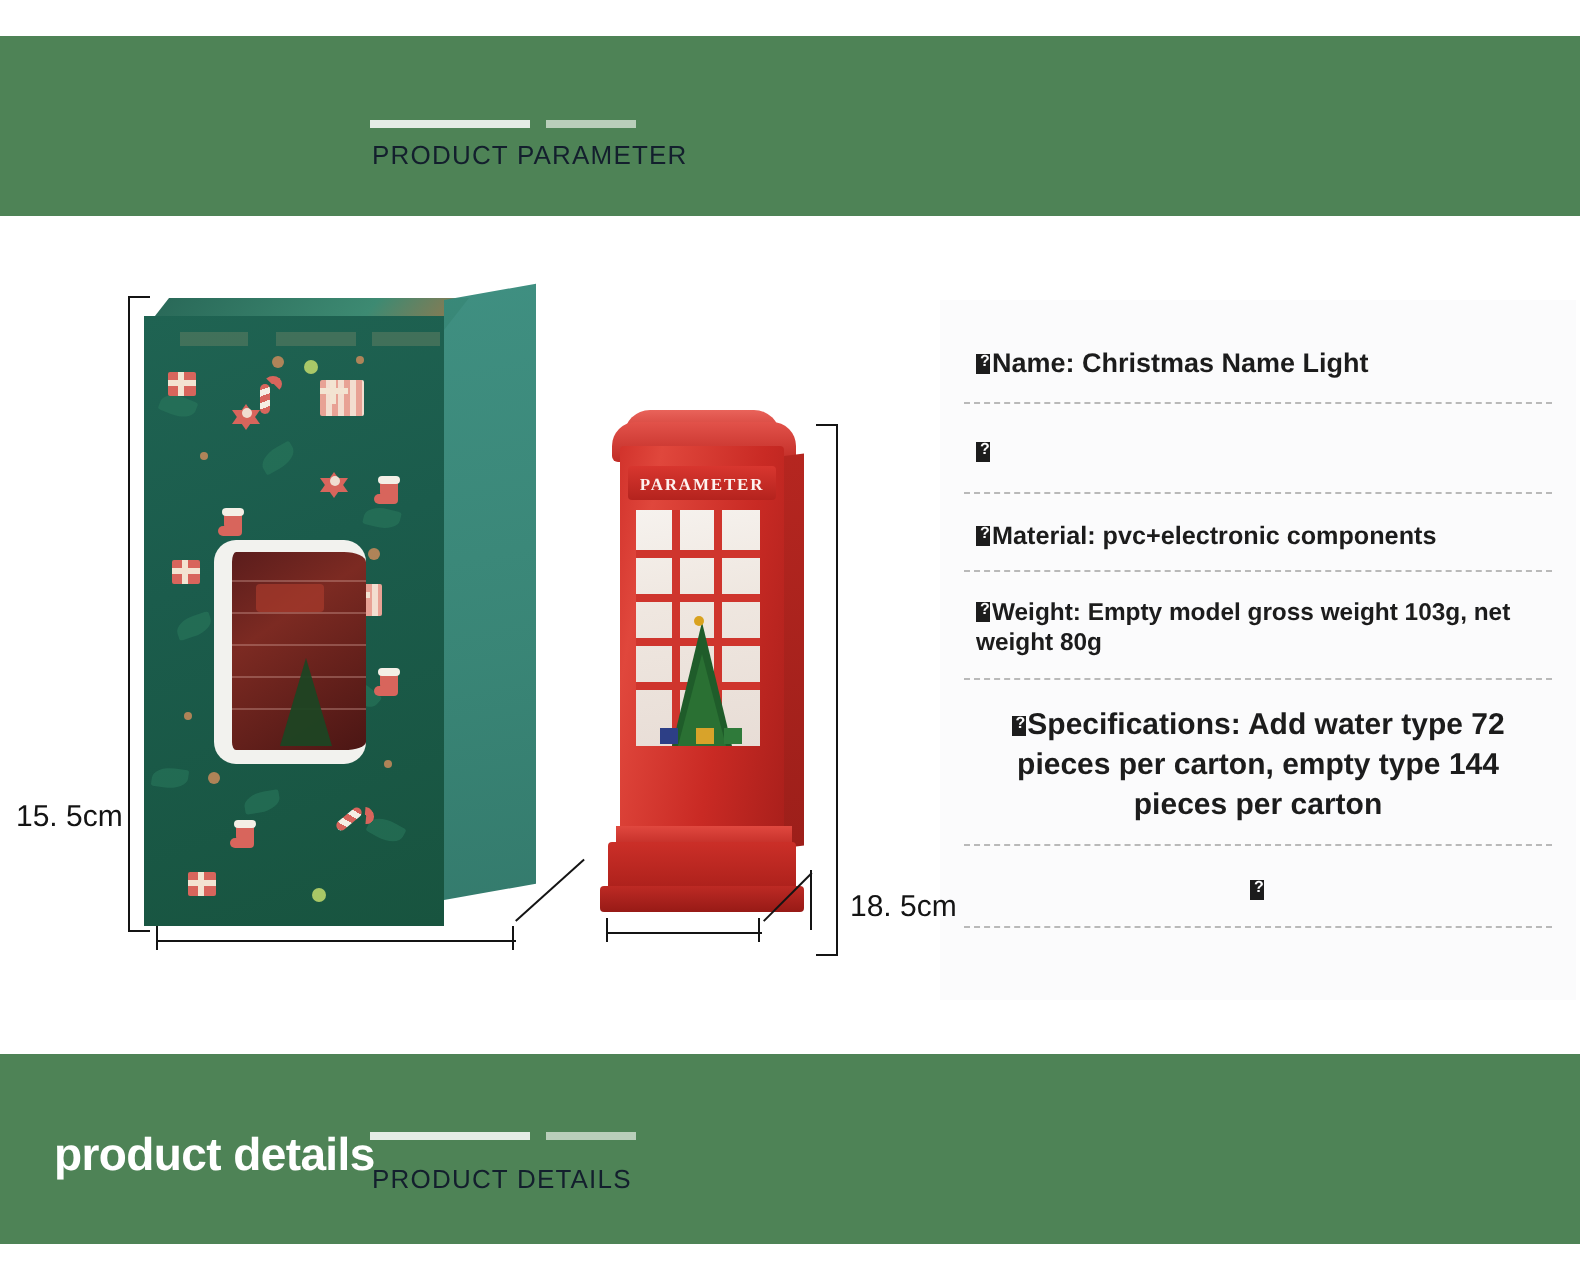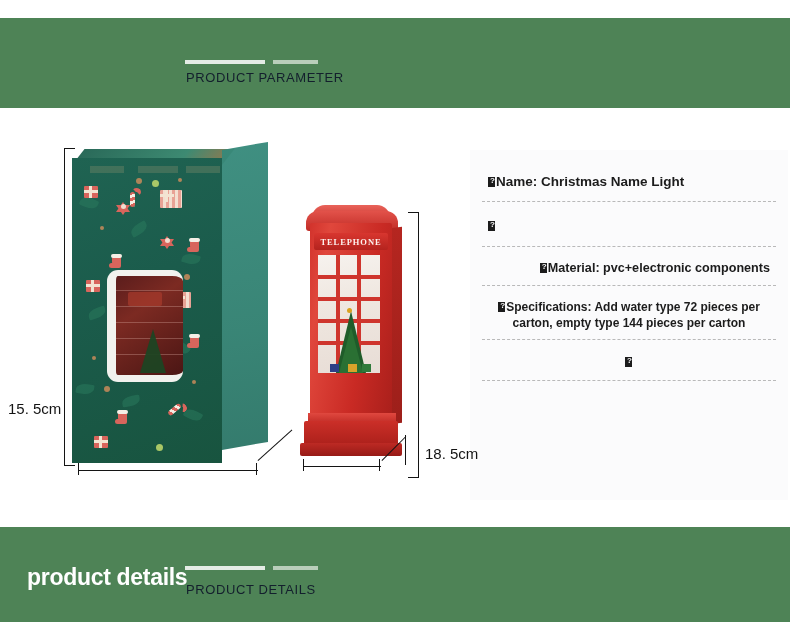--- a/index.html
+++ b/index.html
@@ -71,24 +71,24 @@
     color:#1c1c1c;
     font-weight:bold;
     line-height:1.28;
     word-wrap:break-word;
   }
   .spec-row.s0 .spec-text { font-size:13.5px; }
   .spec-row.s1 .spec-text { font-size:13.5px; }
   .spec-row.s2 .spec-text { font-size:12.6px; }
   .spec-row.s3 .spec-text { font-size:12.2px; }
   .spec-row.s4 .spec-text { font-size:12.2px; }
-  .spec-row.s5 .spec-text { font-size:12px; text-align:center; line-height:1.35; }
+  .spec-row.s5 .spec-text { font-size:15px; text-align:center; line-height:1.35; }
   .spec-row.s6 .spec-text { font-size:10.6px; text-align:center; }
   .spec-row.s0, .spec-row.s1 { padding-top:9px; padding-bottom:11px; }
-  .spec-row.s2, .spec-row.s3, .spec-row.s4 { padding-top:7px; padding-bottom:9px;text-align:right; }
+  .spec-row.s2, .spec-row.s3, .spec-row.s4 { padding-top:7px; padding-bottom:9px; }
   .spec-row.s5 { padding-top:7px; padding-bottom:8px; }
   .spec-row.s6 { padding-top:10px; padding-bottom:10px; }
 
   .tofu {
     display:inline-block;
     width:7px; height:10px;
     border:1px solid #1c1c1c;
     background:#1c1c1c;
     position:relative;
     top:1px;
@@ -422,21 +422,21 @@
     <div class="cal-tick" style="left:256px; top:355px; width:1.4px; height:12px;"></div>
 
     <div class="cal-diag" style="left:258px; top:352px; width:46px; transform:rotate(-42deg);"></div>
 
     <div id="booth">
       <div class="booth-roof2"></div>
       <div class="booth-roof"></div>
       <div class="booth-side"></div>
       <div class="booth-body"></div>
       <div class="booth-sign">
-        <span>TELEPHONE</span>
+        <span>PARAMETER</span>
       </div>
       <div class="booth-glass">
         <div class="glass-mullion-v" style="left:18px;"></div>
         <div class="glass-mullion-v" style="left:39px;"></div>
         <div class="glass-mullion-h" style="top:20px;"></div>
         <div class="glass-mullion-h" style="top:42px;"></div>
         <div class="glass-mullion-h" style="top:64px;"></div>
         <div class="glass-mullion-h" style="top:86px;"></div>
         <div class="booth-tree"></div>
         <div class="booth-tree2"></div>
@@ -470,20 +470,23 @@
 
         <div class="spec-row s1">
           <div class="spec-text"><span class="tofu"></span></div>
         </div>
 
         <div class="spec-row s2">
           <div class="spec-text"><span class="tofu"></span><span>Material: pvc+electronic components</span></div>
         </div>
 
 
+        <div class="spec-row s4">
+          <div class="spec-text"><span class="tofu"></span><span>Weight: Empty model gross weight 103g, net weight 80g</span></div>
+        </div>
 
         <div class="spec-row s5">
           <div class="spec-text"><span class="tofu"></span><span>Specifications: Add water type 72 pieces per carton, empty type 144 pieces per carton</span></div>
         </div>
 
         <div class="spec-row s6">
           <div class="spec-text"><span class="tofu"></span></div>
         </div>
 
       </div>

